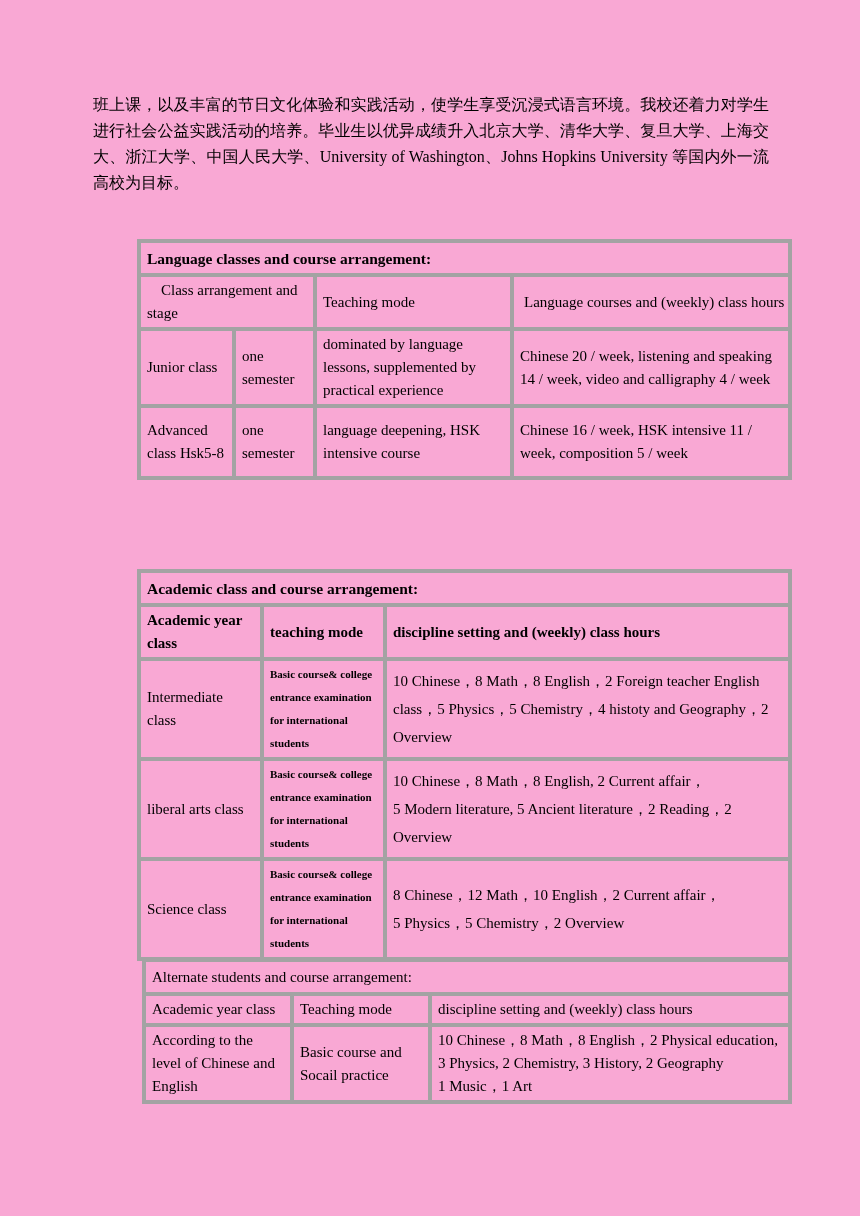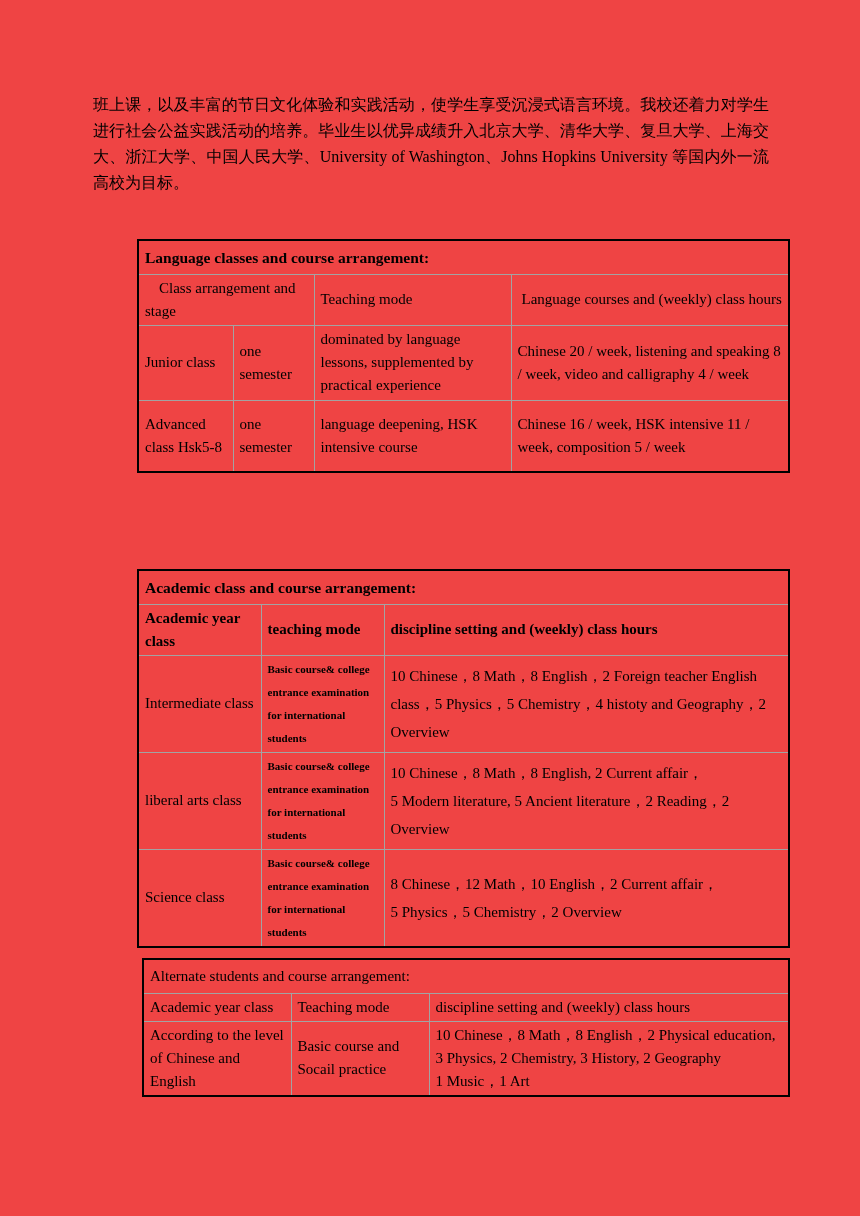--- a/index.html
+++ b/index.html
@@ -8,42 +8,42 @@
     background: #ffffff;
     width: 860px;
     height: 1216px;
     font-family: "Liberation Serif", "DejaVu Serif", serif;
     color: #000000;
   }
   .page {
     position: relative;
     width: 860px;
     height: 1216px;
-    background: #ef4444;
+    background: #f9a8d4;
     overflow: hidden;
   }
   .intro {
     position: absolute;
     left: 93px;
     top: 92px;
     width: 676px;
     font-size: 16px;
     line-height: 26px;
     text-align: justify;
     margin: 0;
   }
   table.tbl {
     position: absolute;
     border-collapse: collapse;
     table-layout: fixed;
     border: 2px solid #000000;
     font-size: 15px;
   }
   table.tbl td {
-    border: 1px solid #a3a3a3;
+    border: 4px solid #a3a3a3;
     vertical-align: middle;
     padding: 2px 6px;
     line-height: 23px;
     white-space: pre-line;
     overflow: hidden;
   }
   td.title-cell {
     font-weight: bold;
     font-size: 15.5px;
     padding-left: 7px;
@@ -102,21 +102,21 @@
     </tr>
     <tr class="rh-head">
       <td colspan="2" class="cell-arrangement">Class arrangement and stage</td>
       <td>Teaching mode</td>
       <td style="padding-left:10px;padding-right:2px;">Language courses and (weekly) class hours</td>
     </tr>
     <tr class="rh-r1">
       <td>Junior class</td>
       <td>one semester</td>
       <td>dominated by language lessons, supplemented by practical experience</td>
-      <td>Chinese 20 / week, listening and speaking 8 / week, video and calligraphy 4 / week</td>
+      <td>Chinese 20 / week, listening and speaking 14 / week, video and calligraphy 4 / week</td>
     </tr>
     <tr class="rh-r3">
       <td>Advanced class Hsk5-8</td>
       <td>one semester</td>
       <td>language deepening, HSK intensive course</td>
       <td>Chinese 16 / week, HSK intensive 11 / week, composition 5 / week</td>
     </tr>
   </tbody>
     </table>
 

